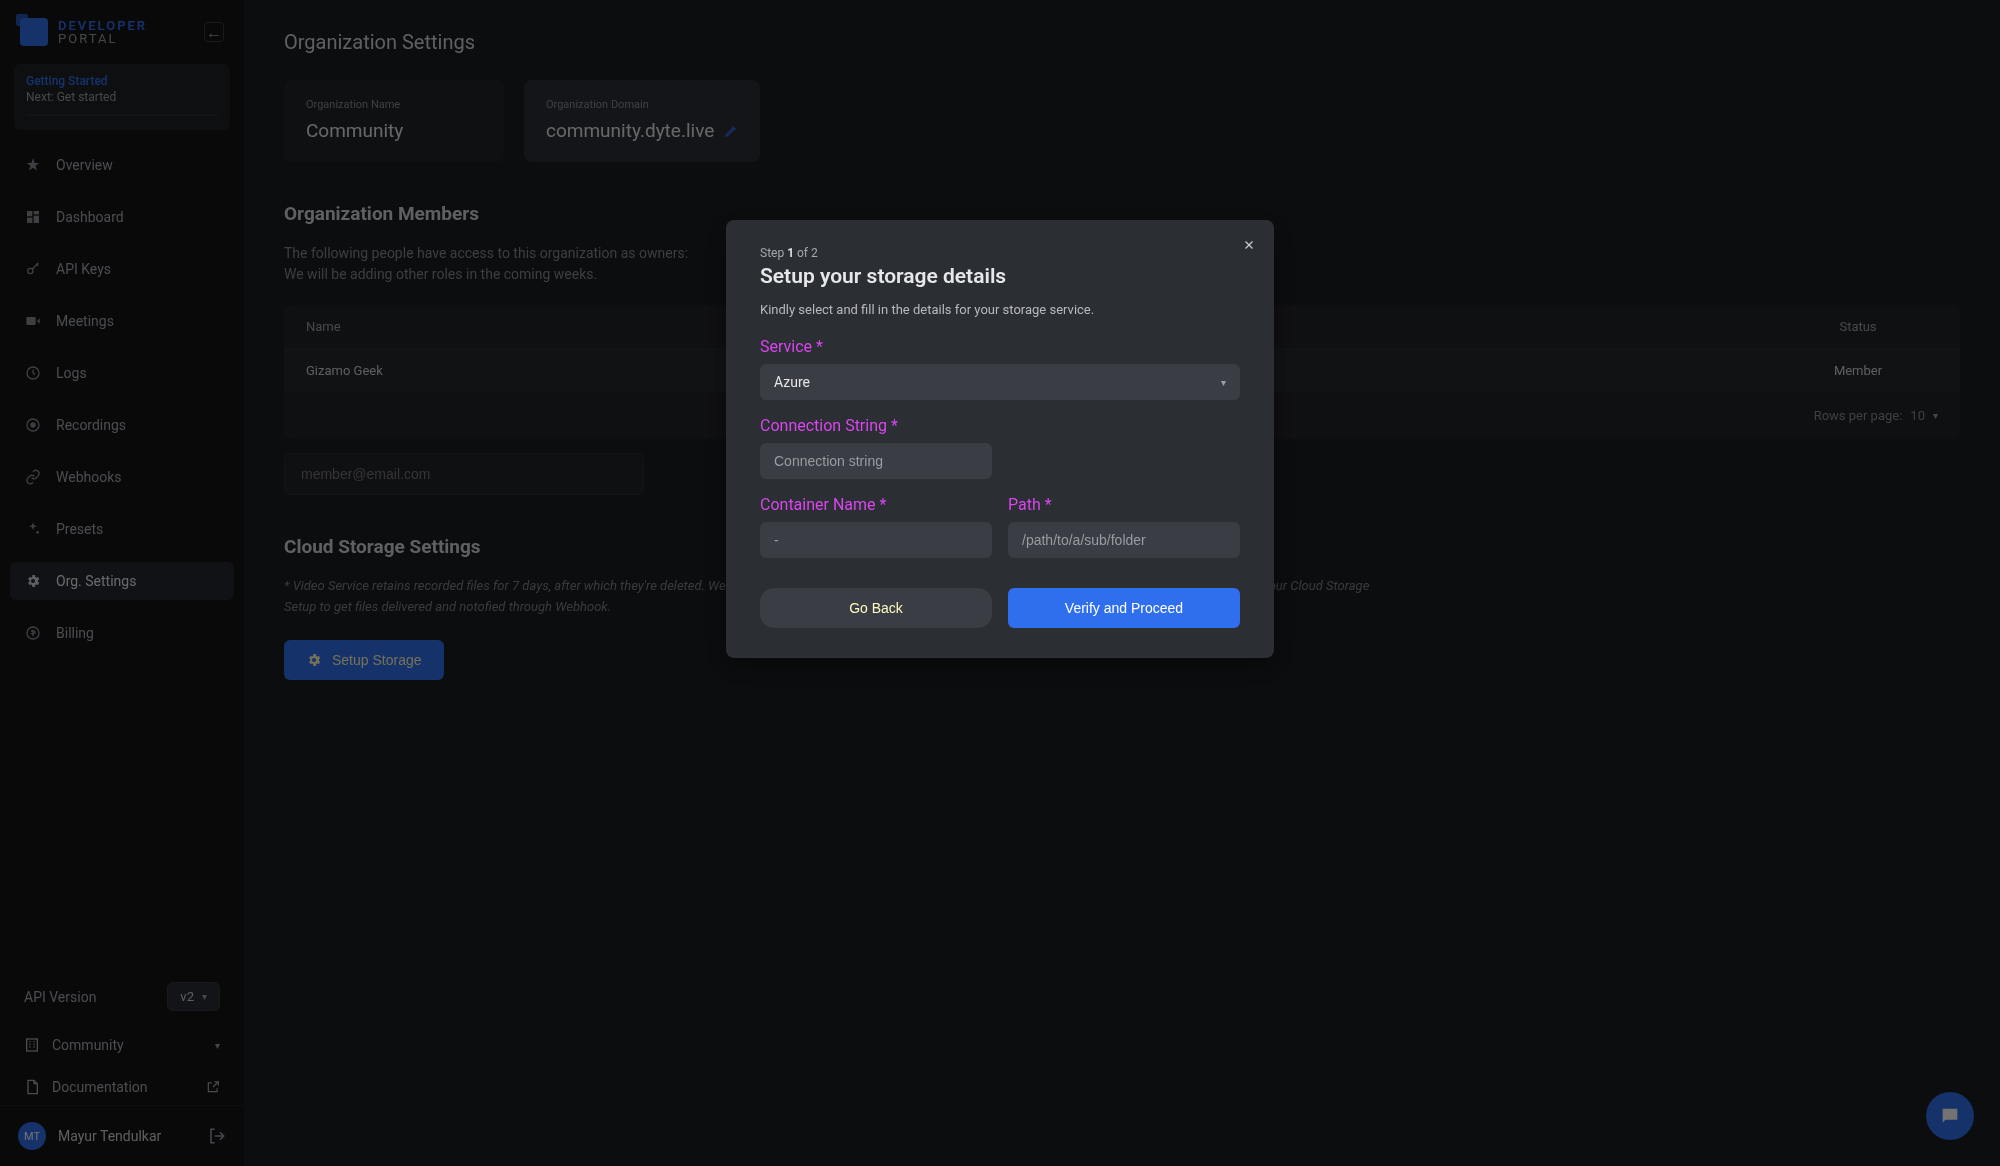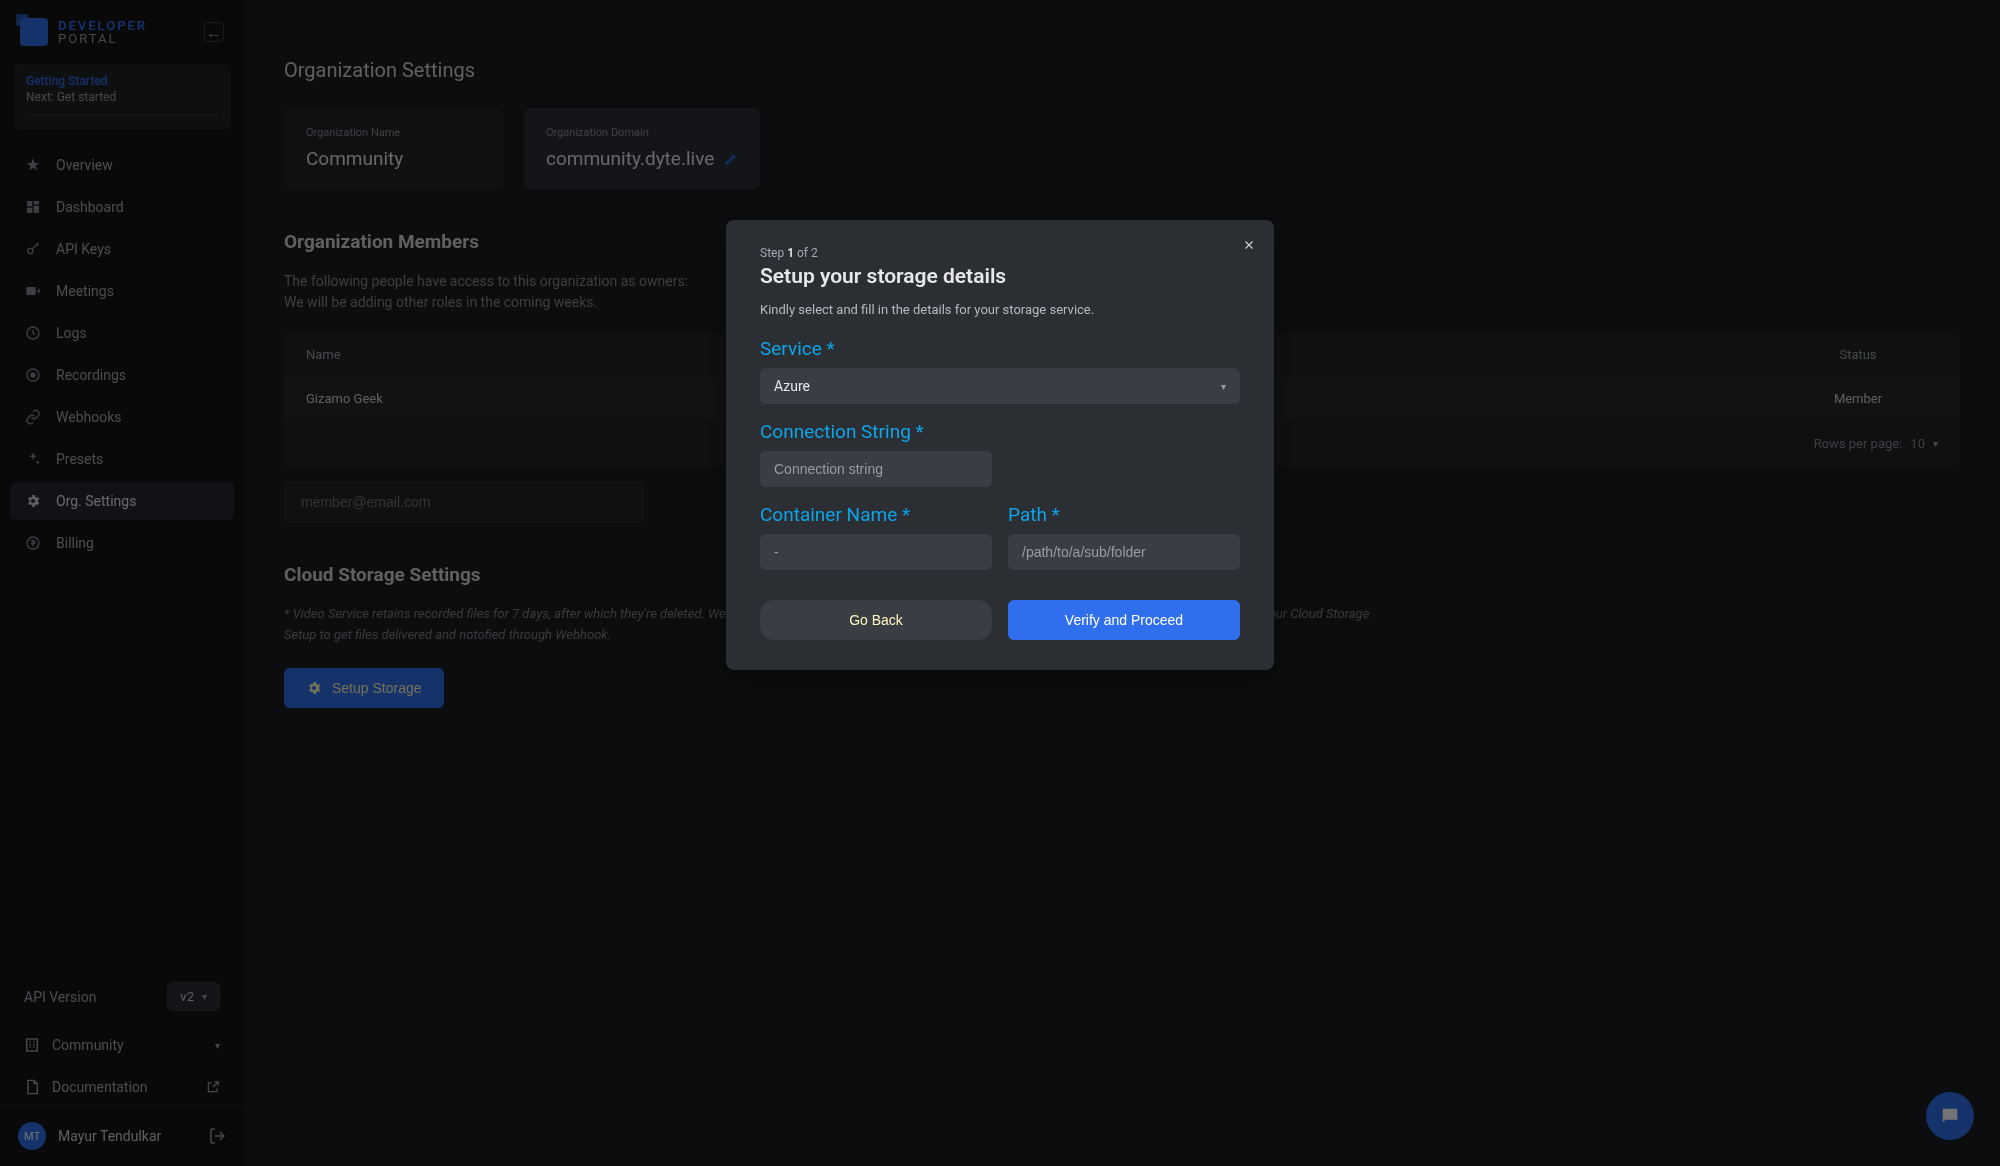--- a/index.html
+++ b/index.html
@@ -14,39 +14,39 @@
   .logo-text { display:flex; flex-direction:column; line-height:1; }
   .logo-t1 { color:#2f6fed; font-size:13px; letter-spacing:2px; font-weight:600;}
   .logo-t2 { color:#9aa0a6; font-size:13px; letter-spacing:2px;}
   .collapse-btn { margin-left:auto; width:20px; height:20px; border-radius:4px; border:1px solid #3a3d42; display:flex; align-items:center; justify-content:center; color:#9aa0a6; cursor:pointer;}
 
   .gs-card { margin:8px 14px 12px 14px; background:#1f2226; border-radius:6px; padding:10px 12px 14px;}
   .gs-title { color:#2f6fed; font-size:12px; font-weight:500;}
   .gs-next  { color:#9aa0a6; font-size:12px; margin-top:2px;}
   .gs-bar { height:2px; background:#2b2e33; margin-top:10px; border-radius:1px;}
 
-  .nav { padding:4px 10px; display:flex; flex-direction:column; gap:4px;}
+  .nav { padding:4px 10px; display:flex; flex-direction:column; gap:14px;}
   .nav-item { display:flex; align-items:center; gap:14px; padding:10px 14px; border-radius:6px; color:#a6a9b0; font-size:14px; cursor:pointer;}
   .nav-item.active { background:#242830; color:#e6e7ea;}
   .nav-item .ico { width:18px; height:18px; display:flex; align-items:center; justify-content:center; color:#8a8d95;}
   .nav-item.active .ico { color:#cfd1d6;}
 
   .sidebar-bottom { margin-top:auto; padding:12px 18px 0 18px; border-top:1px solid transparent; display:flex; flex-direction:column; gap:6px;}
   .row-flex { display:flex; align-items:center; gap:24px; padding:10px 6px; color:#a6a9b0; font-size:14px;}
   .api-ver-select { background:#2a2d33; color:#cfd1d6; border-radius:6px; padding:6px 12px; font-size:13px; display:flex; align-items:center; gap:8px; cursor:pointer; border:1px solid #35383e;}
   .chev { font-size:10px; color:#9aa0a6;}
 
   .user-row { border-top:1px solid #232529; padding:16px 18px; display:flex; align-items:center; gap:12px;}
   .avatar { width:28px; height:28px; border-radius:50%; background:#2f6fed; color:#fff; font-size:11px; display:flex; align-items:center; justify-content:center;}
   .user-name{ font-size:14px; color:#cfd1d6;}
   .logout-ico{ margin-left:auto; color:#9aa0a6; cursor:pointer;}
 
   
   .main { flex:1; position:relative; overflow:auto; padding:30px 40px;}
-  .page-title{ font-size:20px; color:#d3d5da; font-weight:400; margin-bottom:26px;margin-top:28px;}
+  .page-title{ font-size:20px; color:#d3d5da; font-weight:400; margin-bottom:26px;}
 
   .org-cards{ display:flex; gap:20px; margin-bottom:40px;}
   .org-card{ background:#232529; border-radius:8px; padding:18px 22px 20px; min-width:220px;}
   .org-card.domain{ background:#2e3035;}
   .org-label{ font-size:11px; color:#8a8d95;}
   .org-val{ font-size:19px; color:#e3e4e7; margin-top:8px; display:flex; align-items:center; gap:10px;}
   .edit-ico{ color:#2f6fed; font-size:14px; cursor:pointer;}
 
   .section-h{ font-size:19px; color:#d3d5da; margin-bottom:18px;}
   .section-sub{ font-size:14px; color:#86898f; margin-bottom:20px; line-height:1.5;}
@@ -67,21 +67,21 @@
   .overlay{ position:fixed; inset:0; background:rgba(0,0,0,0.55); display:flex; align-items:flex-start; justify-content:center; padding-top:220px; z-index:20;}
   .modal{ width:548px; background:#2b2e33; border-radius:8px; padding:26px 34px 30px; position:relative; box-shadow:0 8px 24px rgba(0,0,0,.4);}
   .modal-close{ position:absolute; top:18px; right:18px; color:#cfd1d6; cursor:pointer; font-size:16px;}
   .step{ font-size:12px; color:#a6a9b0;}
   .step b{ color:#e6e7ea; font-weight:600;}
   .modal-title{ font-size:21px; font-weight:600; color:#e6e7ea; margin-top:4px; margin-bottom:14px;}
   .modal-desc{ font-size:13px; color:#b7b9bf; margin-bottom:20px;}
 
   .form-row{ display:flex; gap:16px;}
   .form-group{ display:flex; flex-direction:column; gap:8px; margin-bottom:16px; flex:1;}
-  .form-label{ font-size:19px; color:#0ea5e9;}
+  .form-label{ font-size:16px; color:#d946ef;}
   .form-input, .form-select{ background:#3a3d43; border:none; border-radius:6px; color:#e6e7ea; padding:10px 14px; font-size:14px; width:100%;}
   .form-select{ display:flex; align-items:center; justify-content:space-between; cursor:pointer;}
   .form-input::placeholder{ color:#9a9ca3;}
   .form-group.small .form-input{ width:232px;}
 
   .modal-btns{ display:flex; gap:16px; margin-top:14px;}
   .btn{ flex:1; text-align:center; padding:12px 0; border-radius:6px; font-size:14px; cursor:pointer; border:none;}
   .btn-back{ background:#3a3d43; color:#fef9c3;border-radius:14px;}
   .btn-primary{ background:#2f6fed; color:#fff;}
 

